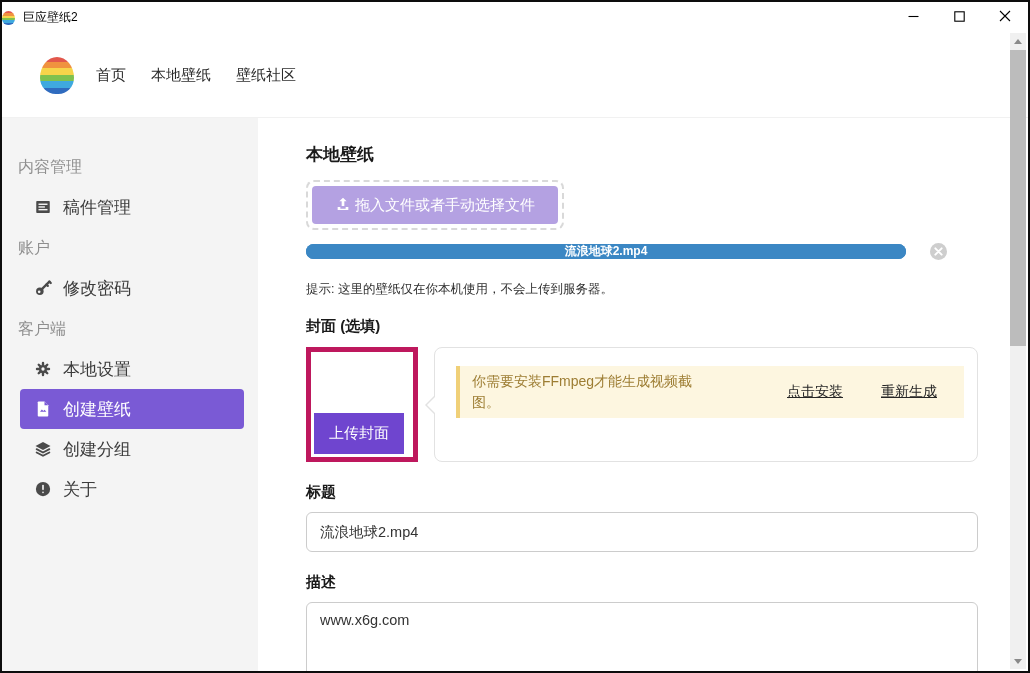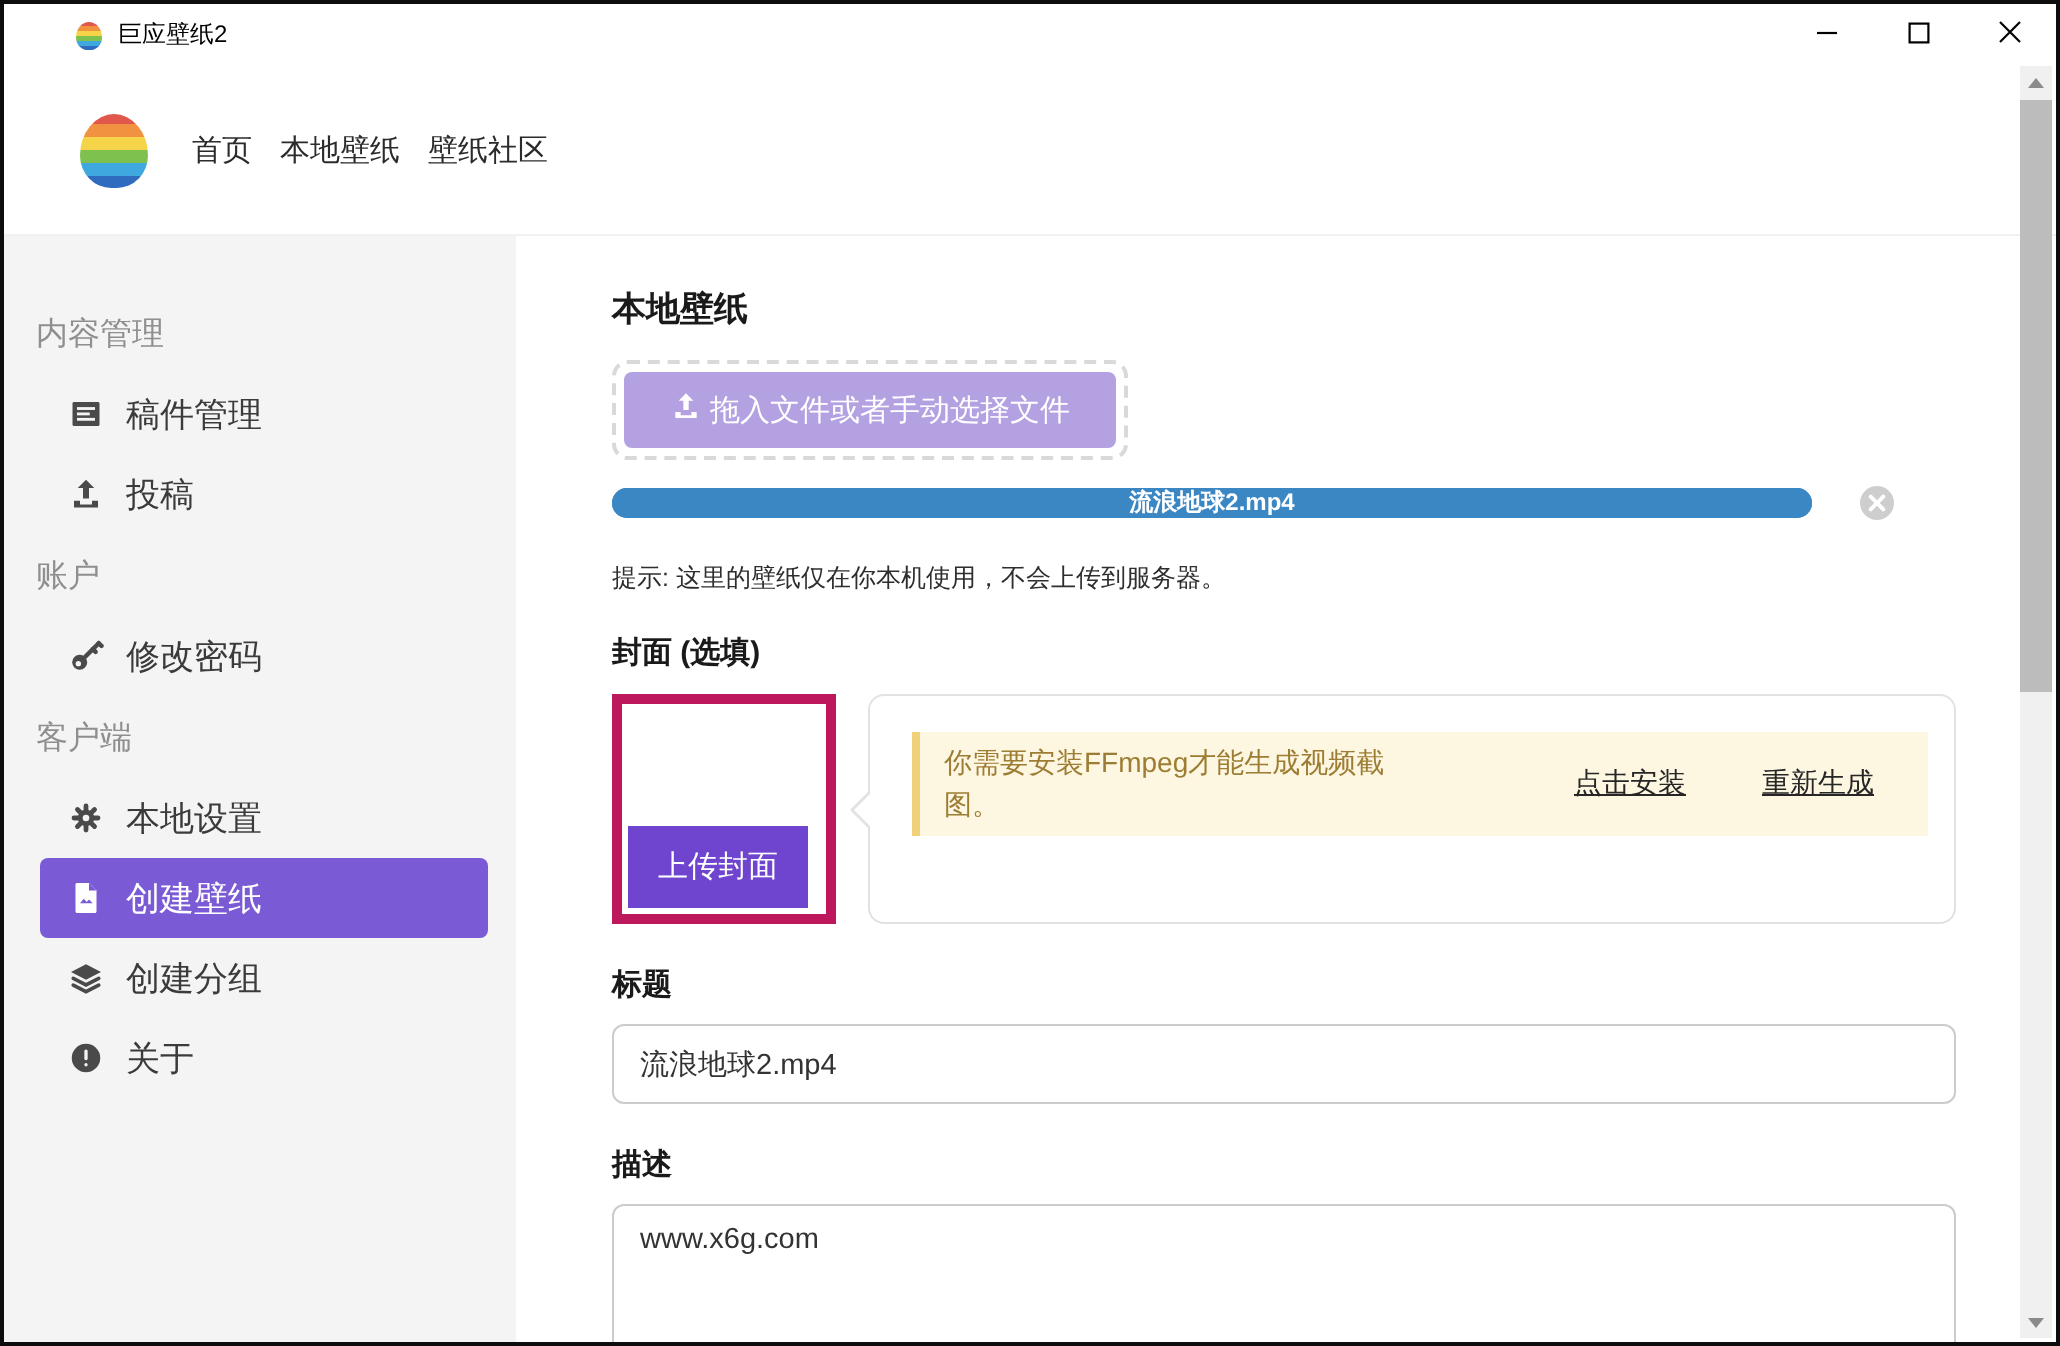--- a/index.html
+++ b/index.html
@@ -1,30 +1,30 @@
 <!DOCTYPE html>
 <html><head>
 <meta charset="utf-8">
 <style>
   html,body{margin:0;padding:0;background:#fff;font-family:"Liberation Sans",sans-serif;}
   .window{position:relative;width:1030px;height:673px;box-sizing:border-box;border:2px solid #0d0d0d;background:#fff;overflow:hidden;}
 
   
-  .titlebar{height:31px;display:flex;align-items:center;background:#fff;margin-left:36px;}
+  .titlebar{height:31px;display:flex;align-items:center;background:#fff;}
   .app-icon{width:13px;height:14px;border-radius:50% 50% 46% 46% / 56% 56% 44% 44%;
     background:linear-gradient(to bottom,#e2574c 0 16%,#f0923f 16% 33%,#f6d44a 33% 50%,#7fc14e 50% 67%,#3fa9df 67% 84%,#2f6bbf 84% 100%);}
   .titlebar-title{font-size:12px;color:#000;margin-left:8px;}
   .win-controls{margin-left:auto;display:flex;height:100%;}
   .win-btn{width:46px;height:100%;display:flex;align-items:center;justify-content:center;background:#fff;border:none;padding:0;cursor:default;}
 
   
   .appbar{height:84px;display:flex;align-items:center;padding-left:38px;border-bottom:1px solid #f1f1f1;background:#fff;}
   .logo{width:34px;height:37px;border-radius:50% 50% 46% 46% / 56% 56% 44% 44%;
     background:linear-gradient(to bottom,#e2574c 0 14%,#f0923f 14% 31%,#f6d44a 31% 49%,#7fc14e 49% 66%,#3fa9df 66% 84%,#2f6bbf 84% 100%);}
-  .nav{display:flex;margin-left:22px;gap:14px;}
+  .nav{display:flex;margin-left:22px;gap:25px;}
   .nav-link{font-size:15px;color:#2b2b2b;cursor:default;}
 
   
   .body{display:flex;height:553px;}
   .sidebar{width:256px;background:#f4f4f4;box-sizing:border-box;padding-top:28px;flex-shrink:0;}
   .section-label{font-size:16px;color:#8f8f8f;padding:11px 16px 9px;}
   .side-item{height:40px;margin:0 14px 0 18px;display:flex;align-items:center;gap:11px;
     padding-left:14px;border-radius:4px;font-size:17px;color:#3b3b3b;--icon-bg:#f4f4f4;cursor:default;}
   .side-item .icon{width:18px;height:18px;color:#4a4a4a;display:flex;flex-shrink:0;}
   .side-item .icon svg{width:18px;height:18px;}
@@ -133,29 +133,20 @@
               <path d="M4 4h16c.55 0 1 .45 1 1v14c0 .55-.45 1-1 1H4c-.55 0-1-.45-1-1V5c0-.55.45-1 1-1z"></path>
               <g fill="var(--icon-bg)">
                 <rect x="6" y="7.4" width="12" height="1.9"></rect>
                 <rect x="6" y="11" width="8.5" height="1.9"></rect>
                 <rect x="6" y="14.6" width="12" height="1.9"></rect>
               </g>
             </svg>
         </span>
         <span>稿件管理</span>
       </div>
-      <div class="side-item">
-        <span class="icon">
-          <svg viewBox="0 0 24 24" fill="currentColor">
-              <path d="M12 2.5l5.5 5.5H14v7h-4V8H6.5z"></path>
-              <path d="M4 16.5h4V19h8v-2.5h4V21H4z"></path>
-            </svg>
-        </span>
-        <span>投稿</span>
-      </div>
 
       <div class="section-label">账户</div>
       <div class="side-item">
         <span class="icon">
           <svg viewBox="0 0 24 24" fill="currentColor">
               <circle cx="7.8" cy="16.2" r="5"></circle>
               <circle cx="6.9" cy="17.1" r="1.8" fill="var(--icon-bg)"></circle>
               <g stroke="currentColor" stroke-width="3" stroke-linecap="round" fill="none">
                 <path d="M11.5 12.5L20.5 3.5"></path>
                 <path d="M20.5 3.5l1.8 1.8"></path>

